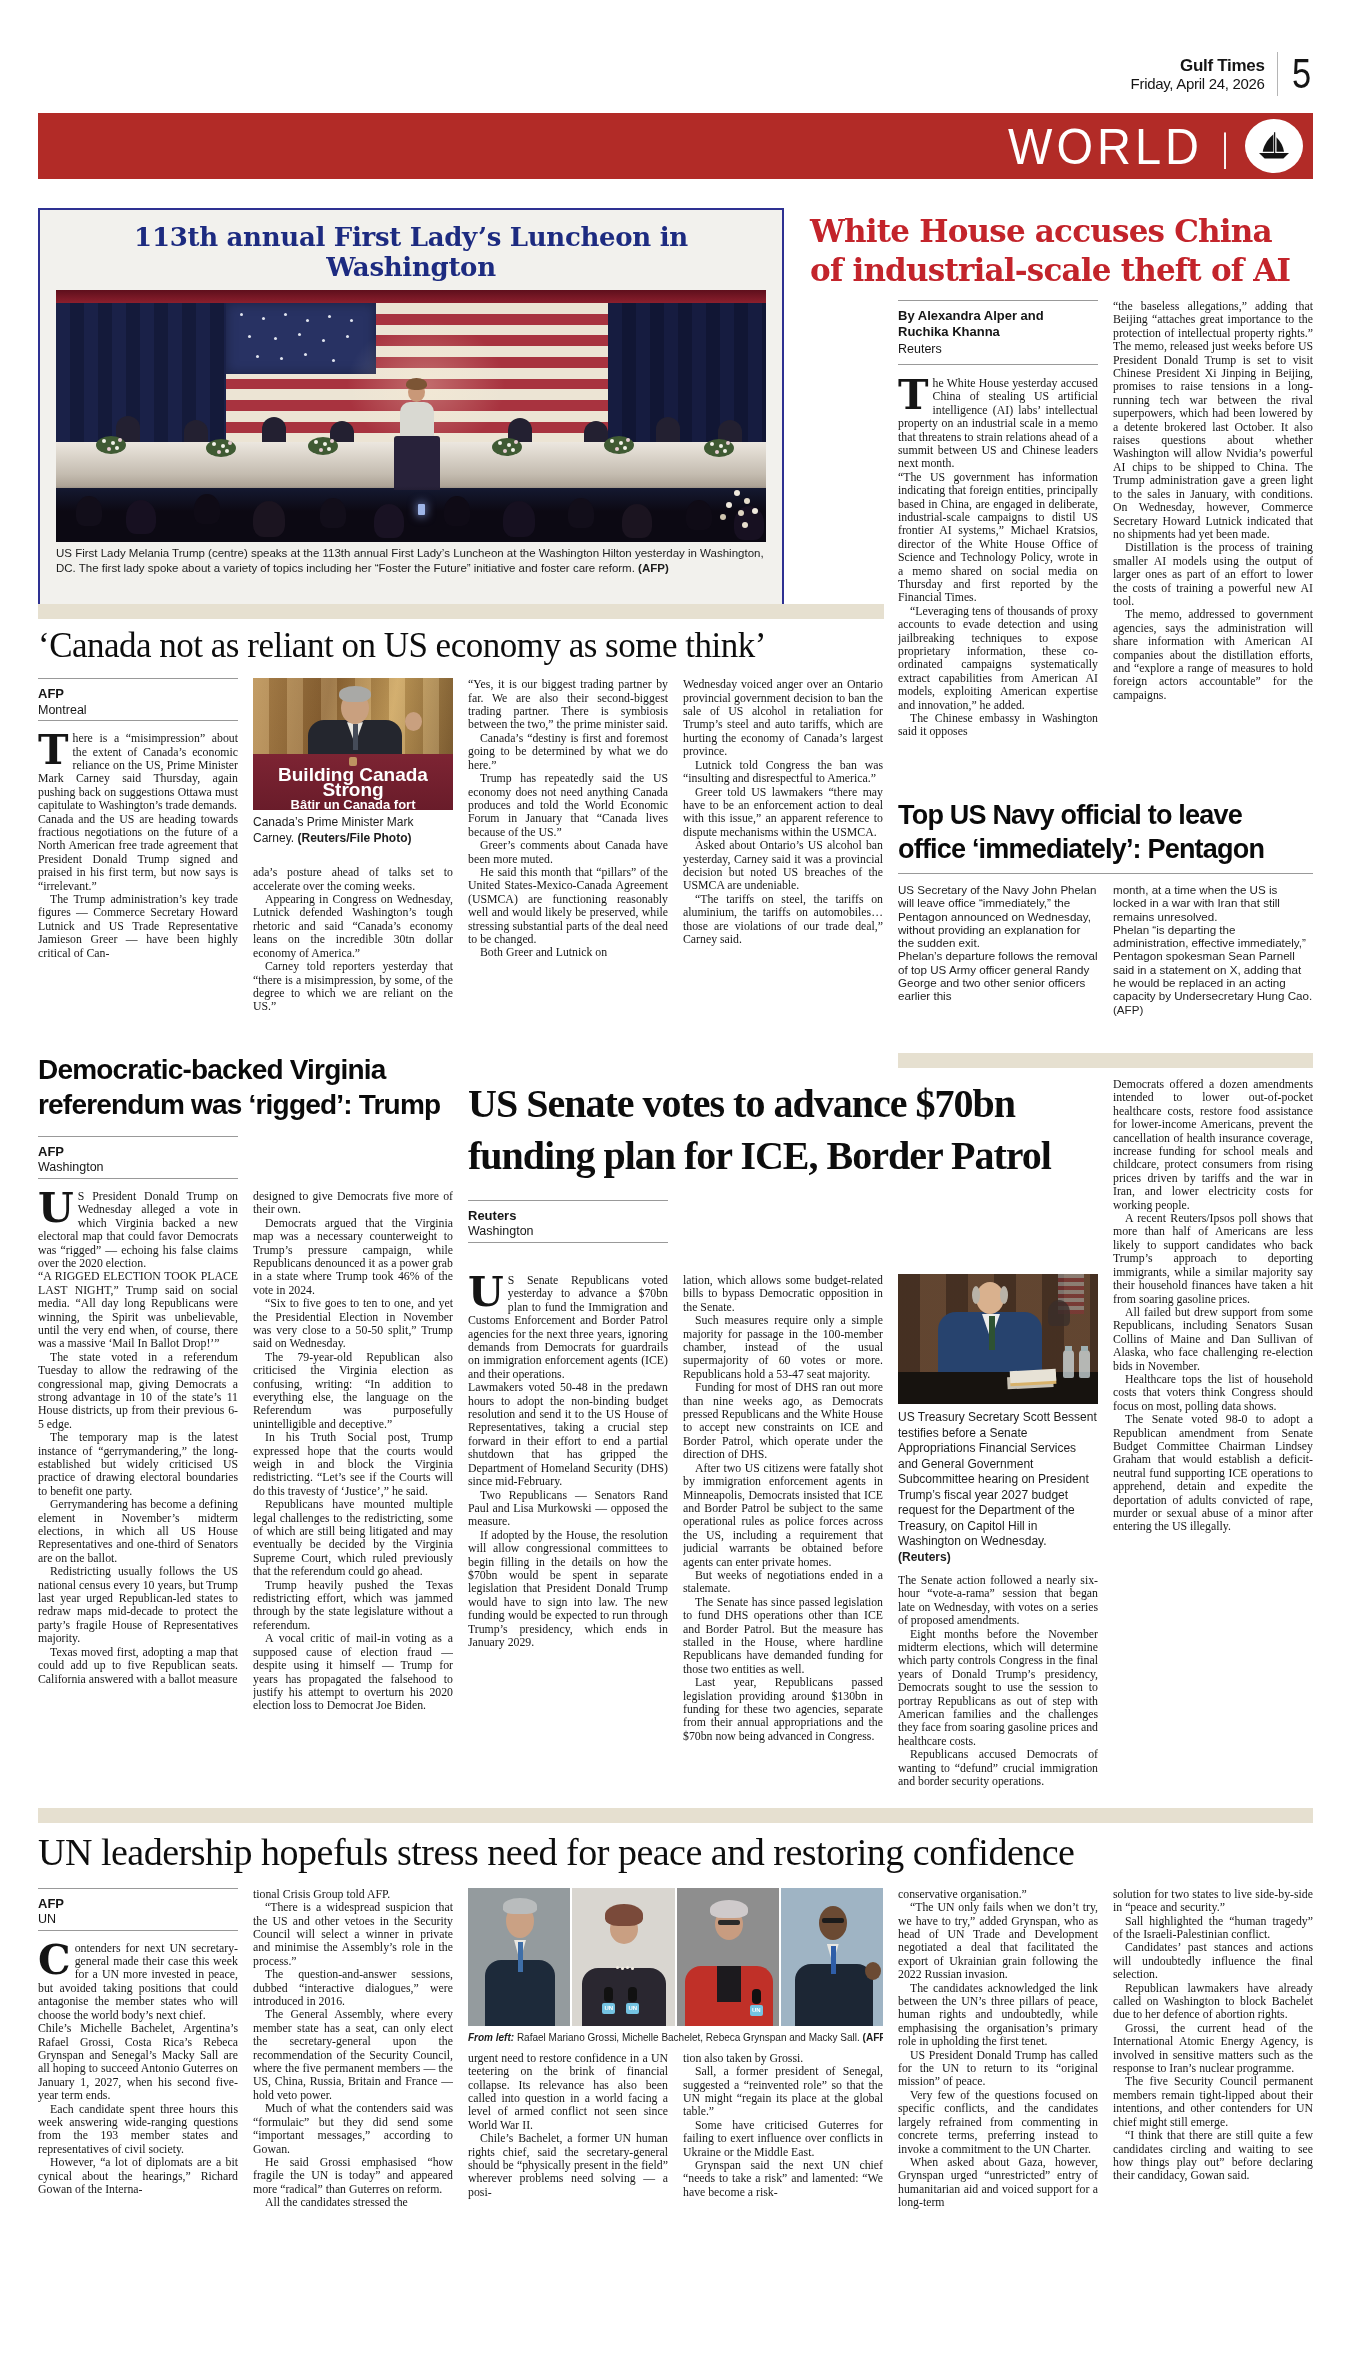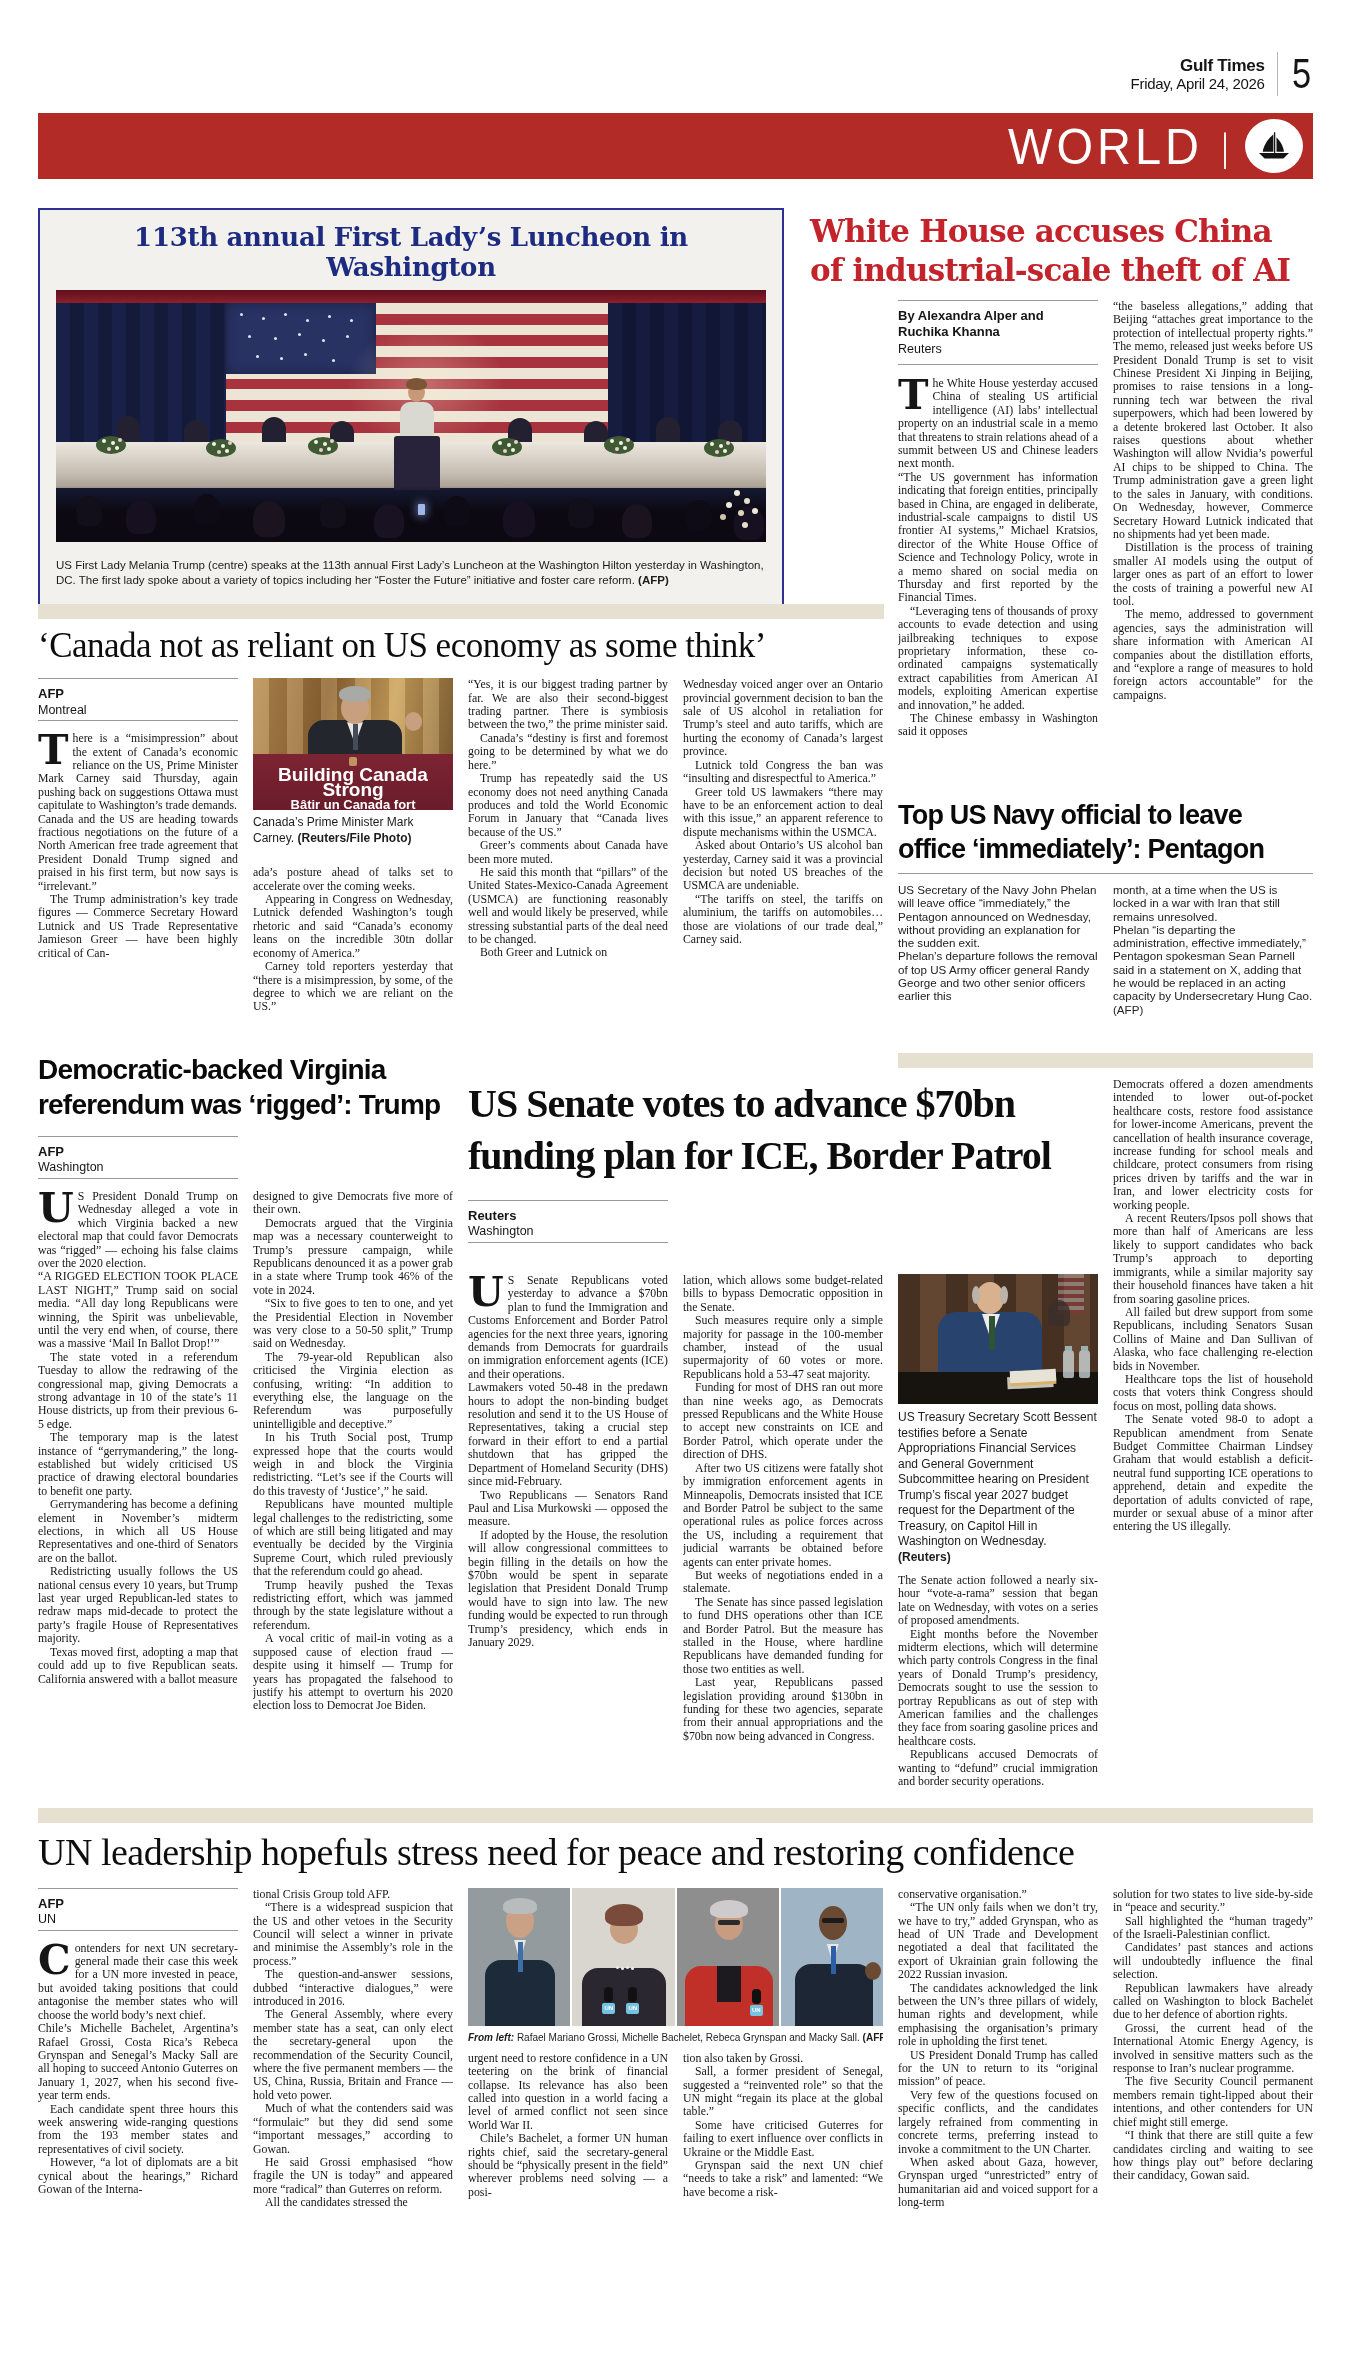--- a/index.html
+++ b/index.html
@@ -245,21 +245,21 @@
         </div>
       <div class="fl-mel-torso"></div>
       <div class="fl-mel-head"></div>
       <div class="fl-mel-hair"></div>
       <div class="fl-podium"></div>
       <div class="fl-crowdwash"></div>
       <div class="fl-head1" style="left:20px"></div>
       <div class="fl-phone"></div>
       <div class="fl-wflowers"></div>
     </div>
-    <div class="caption" style="margin-top:16px; font-size:11.5px; line-height:15px;">
+    <div class="caption" style="margin-top:4px; font-size:11.5px; line-height:15px;">
       <span>US First Lady Melania Trump (centre) speaks at the 113th annual First Lady’s Luncheon at the Washington Hilton yesterday in Washington, DC. The first lady spoke about a variety of topics including her “Foster the Future” initiative and foster care reform. </span><b>(AFP)</b>
     </div>
   </div>
 
   <div class="wh">
     <h1>
       <span style="display:block">White House accuses China</span>
       <span style="display:block">of industrial-scale theft of AI</span>
     </h1>
     <div class="wh-cols">
@@ -528,21 +528,21 @@
               <p>tion also taken by Grossi.</p>
               <p>Sall, a former president of Senegal, suggested a “reinvented role” so that the UN might “regain its place at the global table.”</p>
               <p>Some have criticised Guterres for failing to exert influence over conflicts in Ukraine or the Middle East.</p>
               <p>Grynspan said the next UN chief “needs to take a risk” and lamented: “We have become a risk-</p>
             </div>
         </div>
       </div>
       <div class="col">
           <p>conservative organisation.”</p>
           <p>“The UN only fails when we don’t try, we have to try,” added Grynspan, who as head of UN Trade and Development negotiated a deal that facilitated the export of Ukrainian grain following the 2022 Russian invasion.</p>
-          <p>The candidates acknowledged the link between the UN’s three pillars of widely, human rights and development, while emphasising the organisation’s primary role in upholding the first tenet.</p>
+          <p>The candidates acknowledged the link between the UN’s three pillars of peace, human rights and undoubtedly, while emphasising the organisation’s primary role in upholding the first tenet.</p>
           <p>US President Donald Trump has called for the UN to return to its “original mission” of peace.</p>
           <p>Very few of the questions focused on specific conflicts, and the candidates largely refrained from commenting in concrete terms, preferring instead to invoke a commitment to the UN Charter.</p>
           <p>When asked about Gaza, however, Grynspan urged “unrestricted” entry of humanitarian aid and voiced support for a long-term</p>
         </div>
       <div class="col">
           <p>solution for two states to live side-by-side in “peace and security.”</p>
           <p>Sall highlighted the “human tragedy” of the Israeli-Palestinian conflict.</p>
           <p>Candidates’ past stances and actions will undoubtedly influence the final selection.</p>
           <p>Republican lawmakers have already called on Washington to block Bachelet due to her defence of abortion rights.</p>
           <p>Grossi, the current head of the International Atomic Energy Agency, is involved in sensitive matters such as the response to Iran’s nuclear programme.</p>

